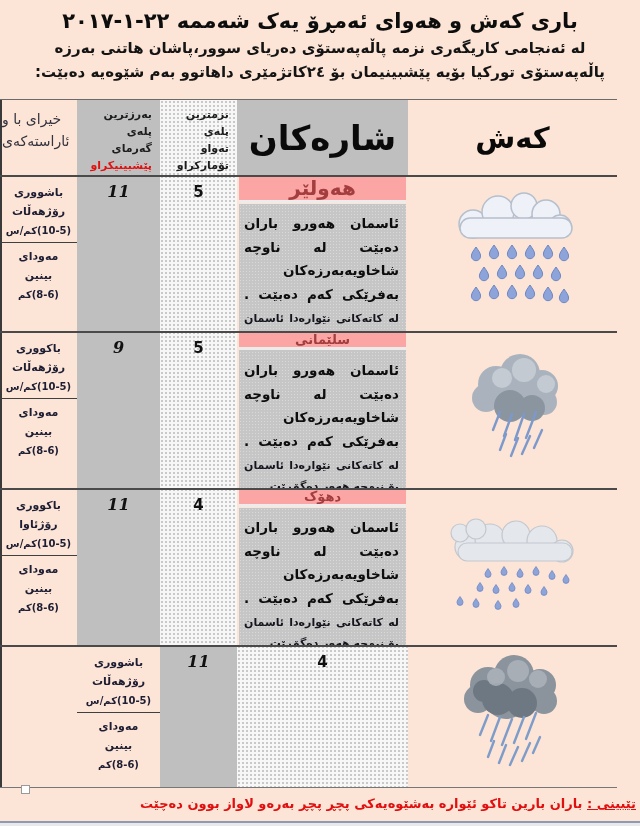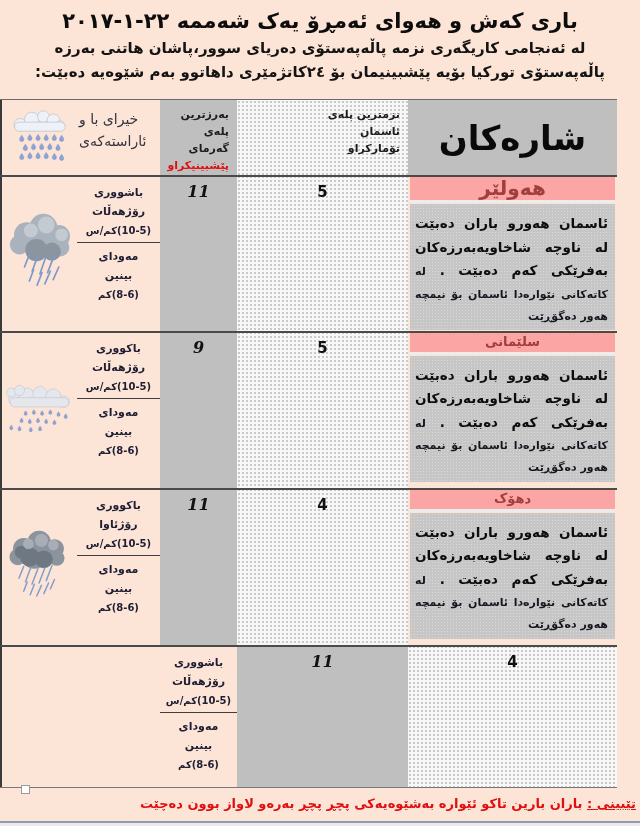--- a/index.html
+++ b/index.html
@@ -88,26 +88,29 @@
   <div class="subtitle">پاڵەپەستۆی تورکیا  بۆیە پێشبینیمان بۆ ٢٤کاتژمێری داهاتوو بەم شێوەیە دەبێت:</div>
 </div>
 
 <div class="wtable">
   <div class="vrule"></div>
   <div class="rowline" style="top:75px"></div>
   <div class="rowline" style="top:231px"></div>
   <div class="rowline" style="top:388px"></div>
   <div class="rowline" style="top:545px"></div>
 
+  <div class="cell h-weather">
+    <span>کەش</span>
+  </div>
   <div class="cell graybg h-cities">
     <span>شارەکان</span>
   </div>
   <div class="cell dots h-small">
     <div>نزمترین پلەی</div>
-    <div>ئاسمان</div>
+    <div>تەواو</div>
     <div>تۆمارکراو</div>
   </div>
   <div class="cell graybg h-small">
     <div>بەرزترین</div>
     <div>پلەی گەرمای</div>
     <div class="red">پێشبینیکراو</div>
   </div>
   <div class="cell h-wind">
     <div>خیرای با و</div>
     <div>ئاراستەکەی</div>

